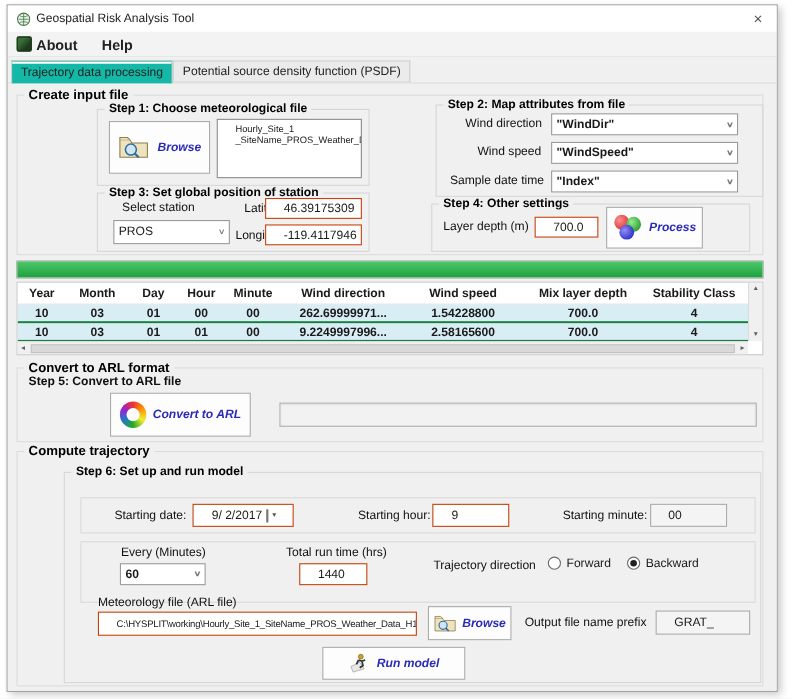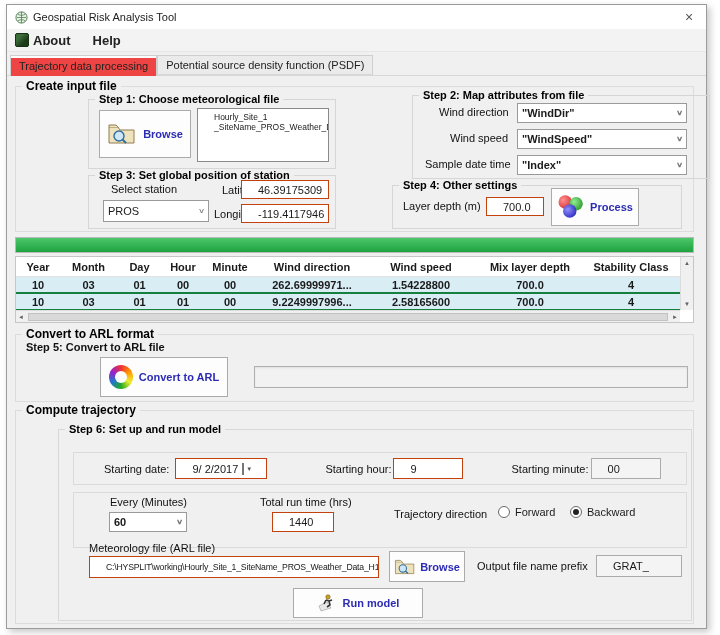--- a/index.html
+++ b/index.html
@@ -20,34 +20,34 @@
   .close-btn { margin-left:auto; width:34px; height:24px; display:flex; align-items:center; justify-content:center; font-size:14px; color:#555; }
   
   .menubar { height:23px; background:#f3f3f3; border-bottom:1px solid #e6e6e6; display:flex; align-items:center; padding:0 8px; gap:22px; }
   .menu-logo { width:14px; height:14px; background:#254a23; border:1px solid #163015; border-radius:2px;
     background-image:linear-gradient(135deg,#3a6d37 30%,#1d3a1b 70%); }
   .menu-item { font-size:13px; font-weight:600; color:#222; }
   .menu-left { display:flex; align-items:center; gap:4px; }
   
   .tabstrip { height:24px; display:flex; align-items:flex-end; padding-left:3px; border-bottom:1px solid #d7d7d7; background:#f0f0f0; }
   .tab { font-size:11px; color:#222; padding:4px 8px 4px 8px; border:1px solid #cfcfcf; border-bottom:none; background:#f0f0f0; margin-bottom:-1px; position:relative; }
-  .tab.active { background:#ef4444; box-shadow:inset 0 2px 0 #fdfdfd; }
+  .tab.active { background:#14b8a6; box-shadow:inset 0 2px 0 #fdfdfd; }
   .tab.inactive { background:#ebebeb; padding:3px 8px; margin-bottom:0; border-bottom:1px solid #d7d7d7; }
   
   .content { position:absolute; left:0; top:71px; right:0; bottom:0; background:#f0f0f0; }
   .groupbox { position:absolute; border:1px solid #dcdcdc; }
   .group-label { position:absolute; top:-8px; left:6px; background:#f0f0f0; padding:0 4px; font-size:12px; font-weight:bold; color:#000; white-space:nowrap; }
   .stepbox { position:absolute; border:1px solid #dcdcdc; }
   .step-label { position:absolute; top:-7px; left:6px; background:#f0f0f0; padding:0 4px; font-size:11px; font-weight:bold; color:#000; white-space:nowrap; }
   .lbl { font-size:11px; color:#111; white-space:nowrap; }
   .tb { background:#fff; border:1px solid #c2410c; font-size:11px; padding:1px 16px; display:flex; align-items:center; overflow:hidden; white-space:nowrap; }
   .tb.gray { background:#f4f4f4; border-color:#ababab; }
   .dd { background:#fff; border:1px solid #9a9a9a; font-size:11px; font-weight:bold; padding:1px 4px; display:flex; align-items:center; }
   .dd .chev { margin-left:auto; color:#777; font-size:7px; transform:scaleX(1.4); }
-  .btn { background:#fdfdfd; border:1px solid #ababab; display:flex; align-items:center; justify-content:center; gap:6px; }
+  .btn { background:#fdfdfd; border:1px solid #ababab; display:flex; align-items:center; justify-content:center; gap:6px;font-style:italic; }
   .btn-label { color:#2b2bb5; font-weight:bold; font-size:11px; white-space:nowrap; }
   
   .progress-green { position:absolute; left:8px; top:161px; width:679px; height:16px; border:1px solid #b9b9b9; background:#28b24b; background-image:linear-gradient(#4cc76a,#1ea23f); }
   .progress-empty { position:absolute; background:#f2f2f2; border:1px solid #b0b0b0; box-shadow:inset 0 1px 2px rgba(0,0,0,.08); }
   
   .grid { position:absolute; left:8px; top:180px; width:679px; height:67px; background:#fff; border:1px solid #c6c6c6; }
   .grid-inner { position:absolute; left:0; top:0; right:13px; bottom:12px; overflow:hidden; }
   .trow { display:flex; align-items:center; }
   .trow.head { height:20px; font-weight:bold; font-size:11px; border-bottom:1px solid #e2e2e2; background:#fff; }
   .trow.data { height:17px; font-weight:600; font-size:11px; background:#d9edf5; border-bottom:2px solid #15803d; }
@@ -134,21 +134,21 @@
         <span class="lbl" style="position:absolute; left:133px; top:8px;">Latitude</span>
         <div class="tb" style="position:absolute; left:152px; top:4px; width:88px; height:19px;">
           <span>46.39175309</span>
         </div>
         <span class="lbl" style="position:absolute; left:125px; top:32px;">Longitude</span>
         <div class="tb" style="position:absolute; left:152px; top:28px; width:88px; height:19px;">
           <span>-119.4117946</span>
         </div>
       </div>
 
-      <div class="stepbox" style="left:396px; top:8px; width:298px; height:84px; border-color:#d6d6d6;">
+      <div class="stepbox" style="left:380px; top:8px; width:298px; height:84px; border-color:#d6d6d6;">
         <span class="step-label">Step 2: Map attributes from file</span>
         <span class="lbl" style="position:absolute; left:26px; top:10px;">Wind direction</span>
         <div class="dd" style="position:absolute; left:104px; top:7px; width:170px; height:20px;">
           <span>"WindDir"</span>
           <span class="chev">∨</span>
         </div>
         <span class="lbl" style="position:absolute; left:37px; top:36px;">Wind speed</span>
         <div class="dd" style="position:absolute; left:104px; top:33px; width:170px; height:20px;">
           <span>"WindSpeed"</span>
           <span class="chev">∨</span>

